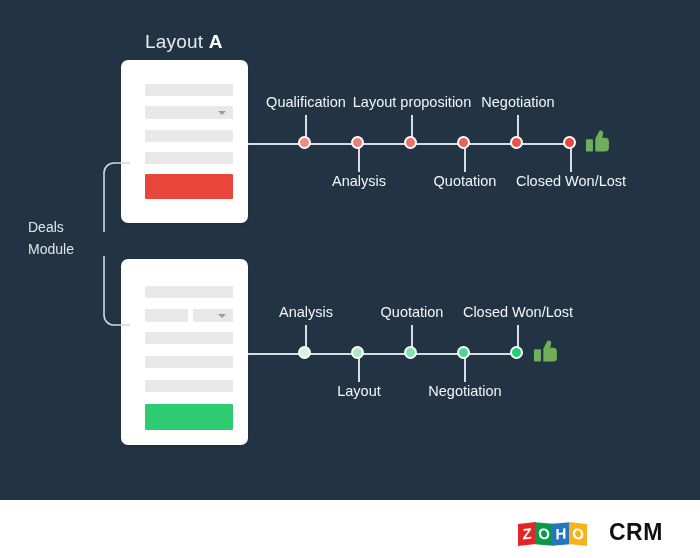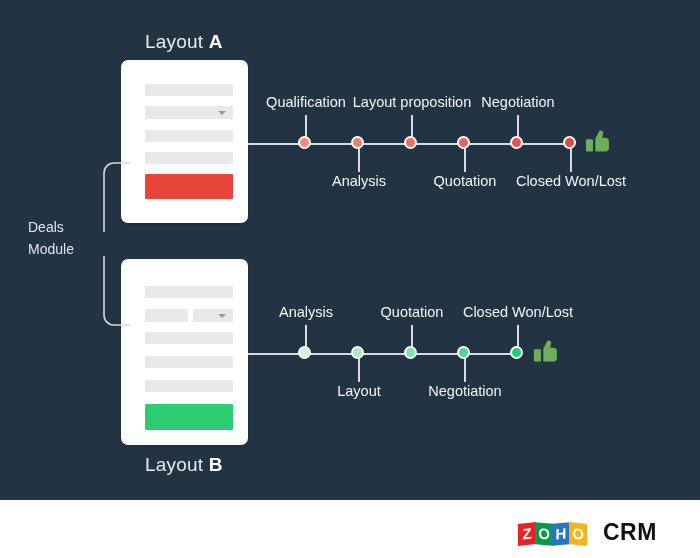--- a/index.html
+++ b/index.html
@@ -157,21 +157,21 @@
     font-size: 15px;
     line-height: 22px;
     text-align: center;
     font-family: "Liberation Sans", sans-serif;
   }
   #logo .t-z { background: #e42527; transform: skewY(-7deg); margin-right: -1px; }
   #logo .t-o1{ background: #089949; transform: skewY(5deg);  margin-right: -1px; }
   #logo .t-h { background: #2576bc; transform: skewY(-5deg); margin-right: -1px; }
   #logo .t-o2{ background: #f9b21d; transform: skewY(6deg); }
   #logo .crm {
-    margin-left: 16px;
+    margin-left: 22px;
     color: #111111;
     font-weight: bold;
     font-size: 23px;
     letter-spacing: .5px;
   }
 </style>
 </head>
 <body>
 
 <div id="stage">
@@ -186,24 +186,20 @@
   <div class="card" id="card-a">
     <div class="field f1"></div>
     <div class="field f2">
       <span class="caret"></span>
     </div>
     <div class="field f3"></div>
     <div class="field f4"></div>
     <div class="cta red"></div>
   </div>
 
-  <div class="layout-caption" id="caption-b">
-    <span>Layout</span>
-    <span class="bold">B</span>
-  </div>
 
   <div class="card" id="card-b">
     <div class="field f1"></div>
     <div class="field f2a"></div>
     <div class="field f2b">
       <span class="caret"></span>
     </div>
     <div class="field f3"></div>
     <div class="field f4"></div>
     <div class="field f5"></div>

